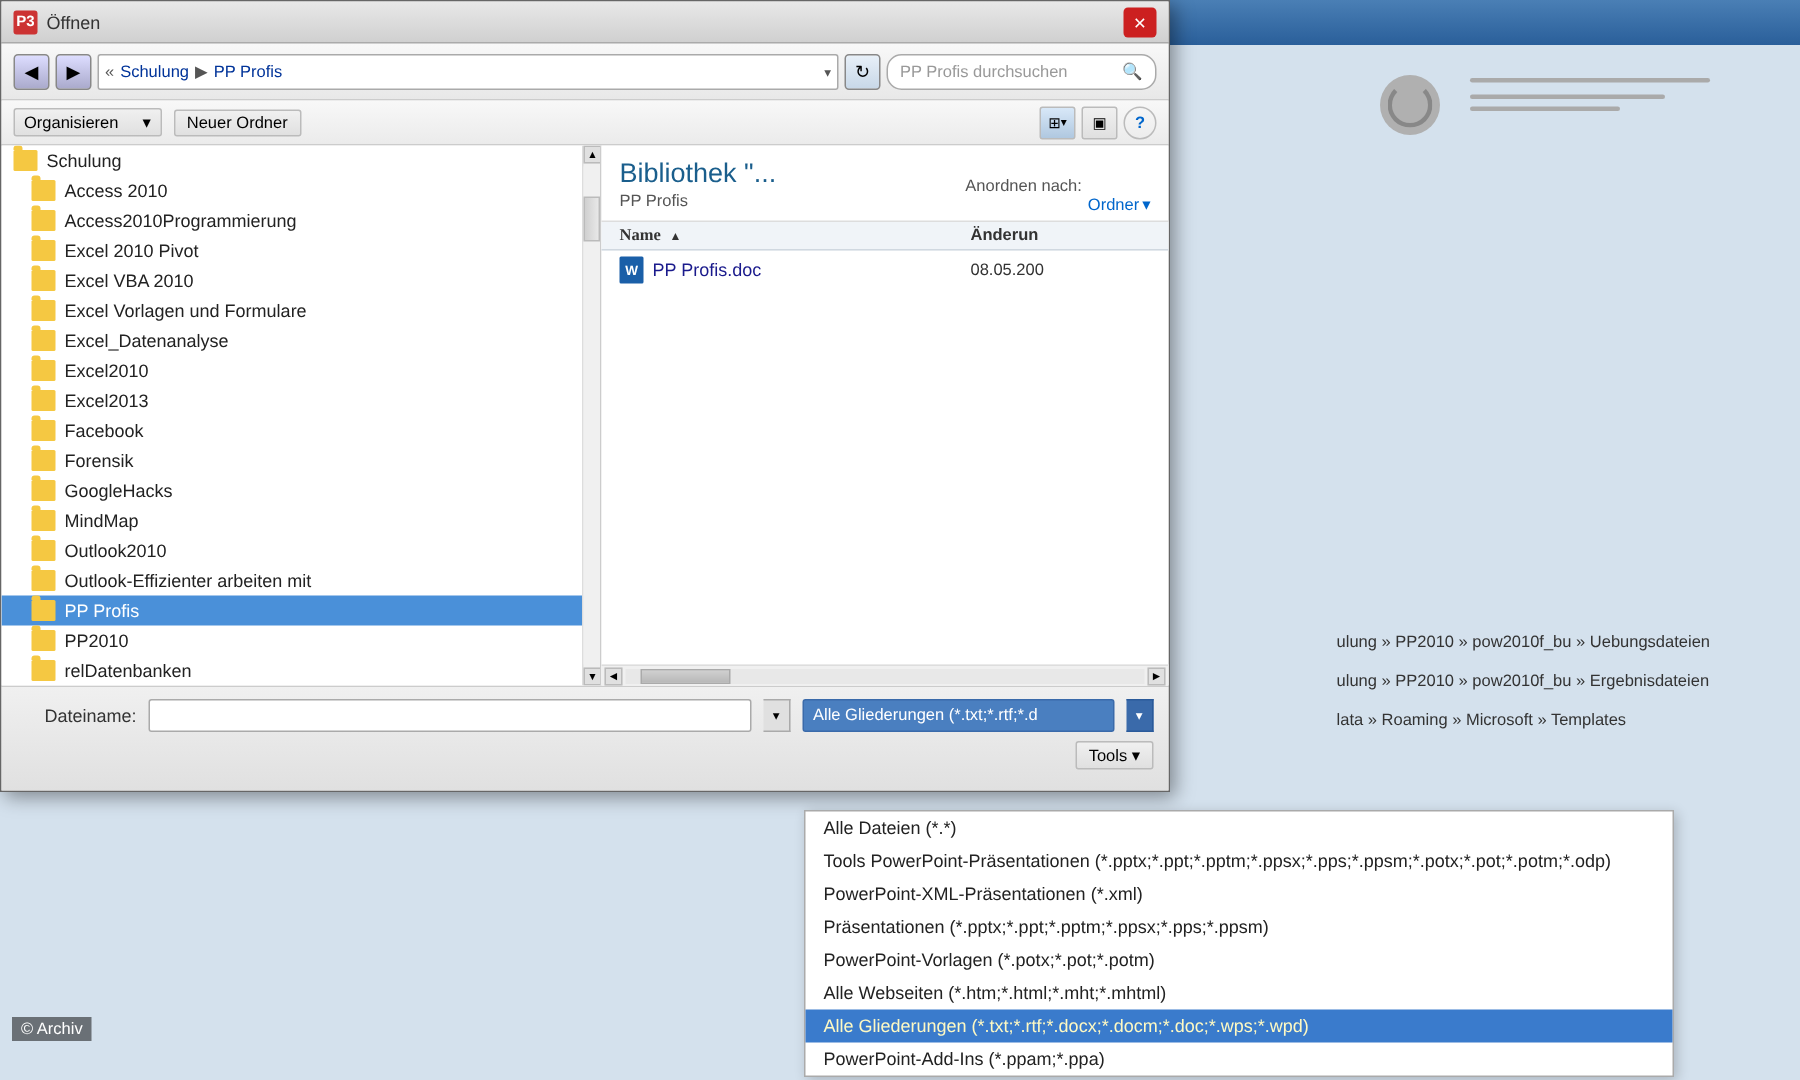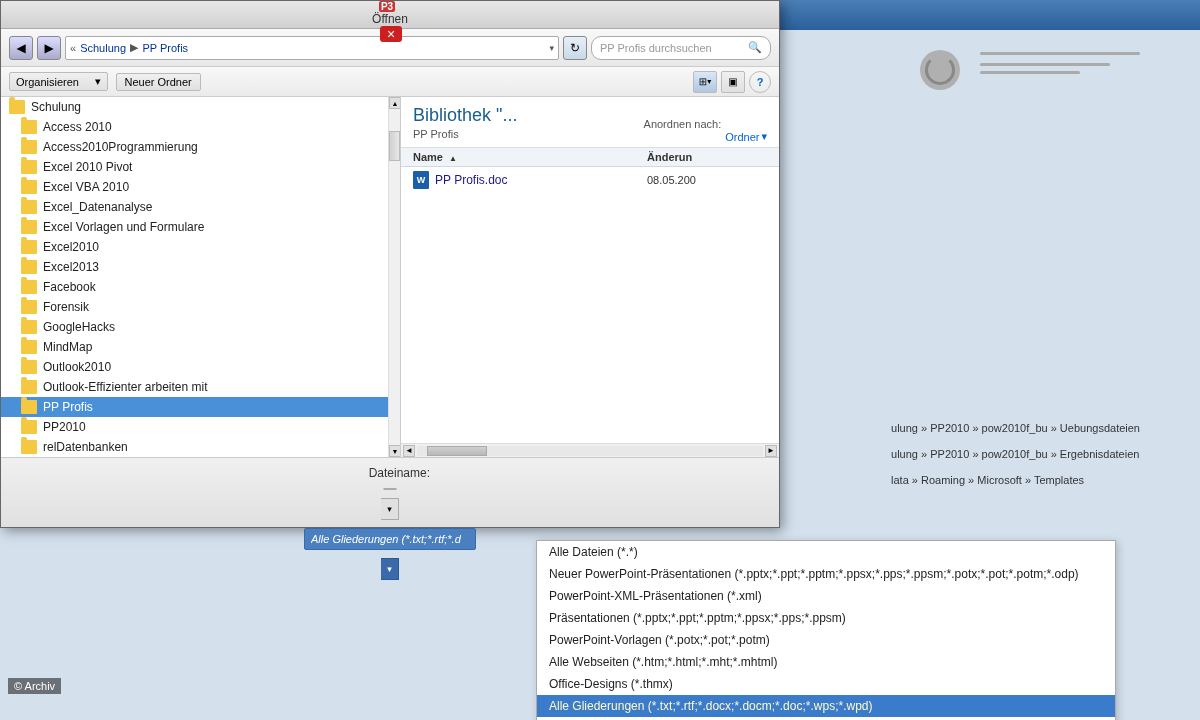--- a/index.html
+++ b/index.html
@@ -99,21 +99,20 @@
 
     
     .title-bar {
       background: linear-gradient(to bottom, #e8e8e8, #d0d0d0);
       height: 28px;
       display: flex;
       align-items: center;
       padding: 0 8px;
       border-bottom: 1px solid #aaa;
       position: relative;
-      flex-direction: column;
     }
     .title-bar-icon {
       width: 16px; height: 16px;
       background: #cc3333;
       border-radius: 2px;
       margin-right: 6px;
       display: flex; align-items: center; justify-content: center;
       color: white;
       font-size: 10px;
       font-weight: bold;
@@ -369,21 +368,21 @@
     
     .file-header {
       display: flex;
       padding: 3px 12px;
       background: #f0f4f8;
       border-bottom: 1px solid #d0d8e0;
       font-size: 11px;
       color: #333;
       font-weight: 600;
     }
-    .col-name { flex: 1; }
+    .col-name { flex: 1; font-family: Liberation Serif, serif; }
     .col-date { width: 120px; }
 
     
     .sort-arrow {
       display: inline-block;
       margin-left: 3px;
       font-size: 8px;
     }
 
     
@@ -451,21 +450,20 @@
       border-top: 1px solid #ccc;
       padding: 8px 10px;
       display: flex;
       flex-direction: column;
       gap: 6px;
     }
     .filename-row {
       display: flex;
       align-items: center;
       gap: 8px;
-      flex-direction: column;
     }
     .filename-label {
       font-size: 12px;
       color: #333;
       width: 80px;
       text-align: right;
     }
     .filename-input {
       flex: 1;
       height: 22px;
@@ -479,31 +477,30 @@
     .filename-dropdown-arrow {
       width: 18px; height: 22px;
       background: #e0e0e0;
       border: 1px solid #aaa;
       border-left: none;
       display: flex; align-items: center; justify-content: center;
       font-size: 9px;
       cursor: pointer;
     }
     .filetype-select {
-      width: 172px;
+      width: 208px;
       height: 22px;
       background: #4a7fc0;
       border: 1px solid #3a6aaa;
       border-radius: 2px;
       color: white;
       font-size: 11px;
       display: flex; align-items: center; padding: 0 6px;
       position: relative;
       cursor: pointer;
-      font-style: italic;
     }
     .filetype-dropdown-arrow {
       width: 18px; height: 22px;
       background: #3a6aaa;
       border: 1px solid #2a5a9a;
       border-left: none;
       display: flex; align-items: center; justify-content: center;
       font-size: 9px;
       color: white;
       cursor: pointer;
@@ -680,25 +677,25 @@
             <div class="folder-item">
               <div class="folder-icon"></div>
               <span>Excel 2010 Pivot</span>
             </div>
             <div class="folder-item">
               <div class="folder-icon"></div>
               <span>Excel VBA 2010</span>
             </div>
             <div class="folder-item">
               <div class="folder-icon"></div>
+              <span>Excel Vorlagen und Formulare</span>
+            </div>
+            <div class="folder-item">
+              <div class="folder-icon"></div>
               <span>Excel_Datenanalyse</span>
-            </div>
-            <div class="folder-item">
-              <div class="folder-icon"></div>
-              <span>Excel Vorlagen und Formulare</span>
             </div>
             <div class="folder-item">
               <div class="folder-icon"></div>
               <span>Excel2010</span>
             </div>
             <div class="folder-item">
               <div class="folder-icon"></div>
               <span>Excel2013</span>
             </div>
             <div class="folder-item">
@@ -804,23 +801,22 @@
         <span>Tools</span>
         <span>▾</span>
       </div>
     </div>
   </div>
 </div>
 
 <div class="dropdown-menu" id="dropdown-menu">
 
 <div class="dropdown-item">Alle Dateien (*.*)</div>
-    <div class="dropdown-item">Neuer PowerPoint-Präsentationen (*.pptx;*.ppt;*.pptm;*.ppsx;*.pps;*.ppsm;*.potx;*.pot;*.potm;*.odp)</div>
+    <div class="dropdown-item">Tools PowerPoint-Präsentationen (*.pptx;*.ppt;*.pptm;*.ppsx;*.pps;*.ppsm;*.potx;*.pot;*.potm;*.odp)</div>
     <div class="dropdown-item">PowerPoint-XML-Präsentationen (*.xml)</div>
     <div class="dropdown-item">Präsentationen (*.pptx;*.ppt;*.pptm;*.ppsx;*.pps;*.ppsm)</div>
     <div class="dropdown-item">PowerPoint-Vorlagen (*.potx;*.pot;*.potm)</div>
     <div class="dropdown-item">Alle Webseiten (*.htm;*.html;*.mht;*.mhtml)</div>
-    <div class="dropdown-item">Office-Designs (*.thmx)</div>
     <div class="dropdown-item selected">Alle Gliederungen (*.txt;*.rtf;*.docx;*.docm;*.doc;*.wps;*.wpd)</div>
     <div class="dropdown-item">PowerPoint-Add-Ins (*.ppam;*.ppa)</div>
   </div>
 
 <div class="copyright">© Archiv</div>
 
 </body></html>

